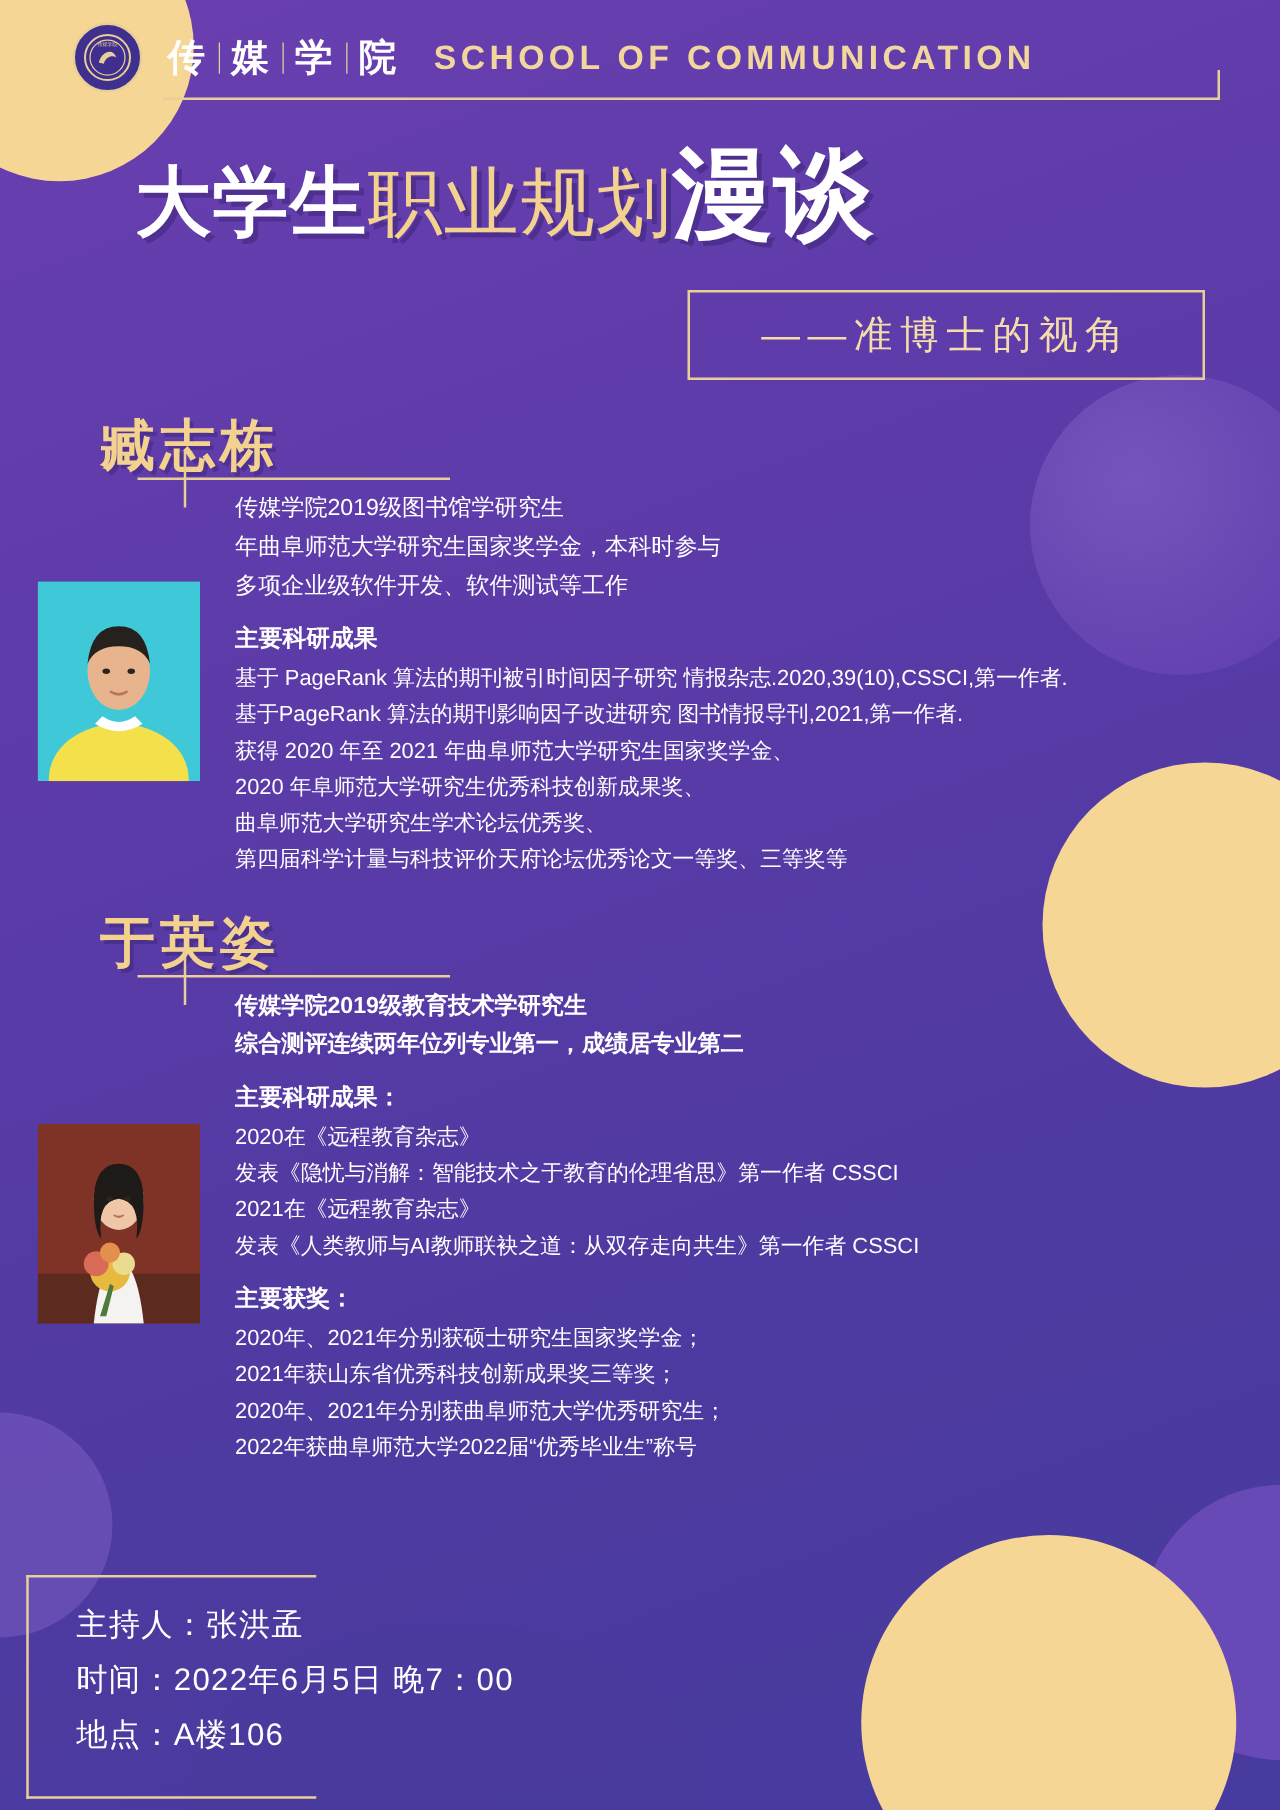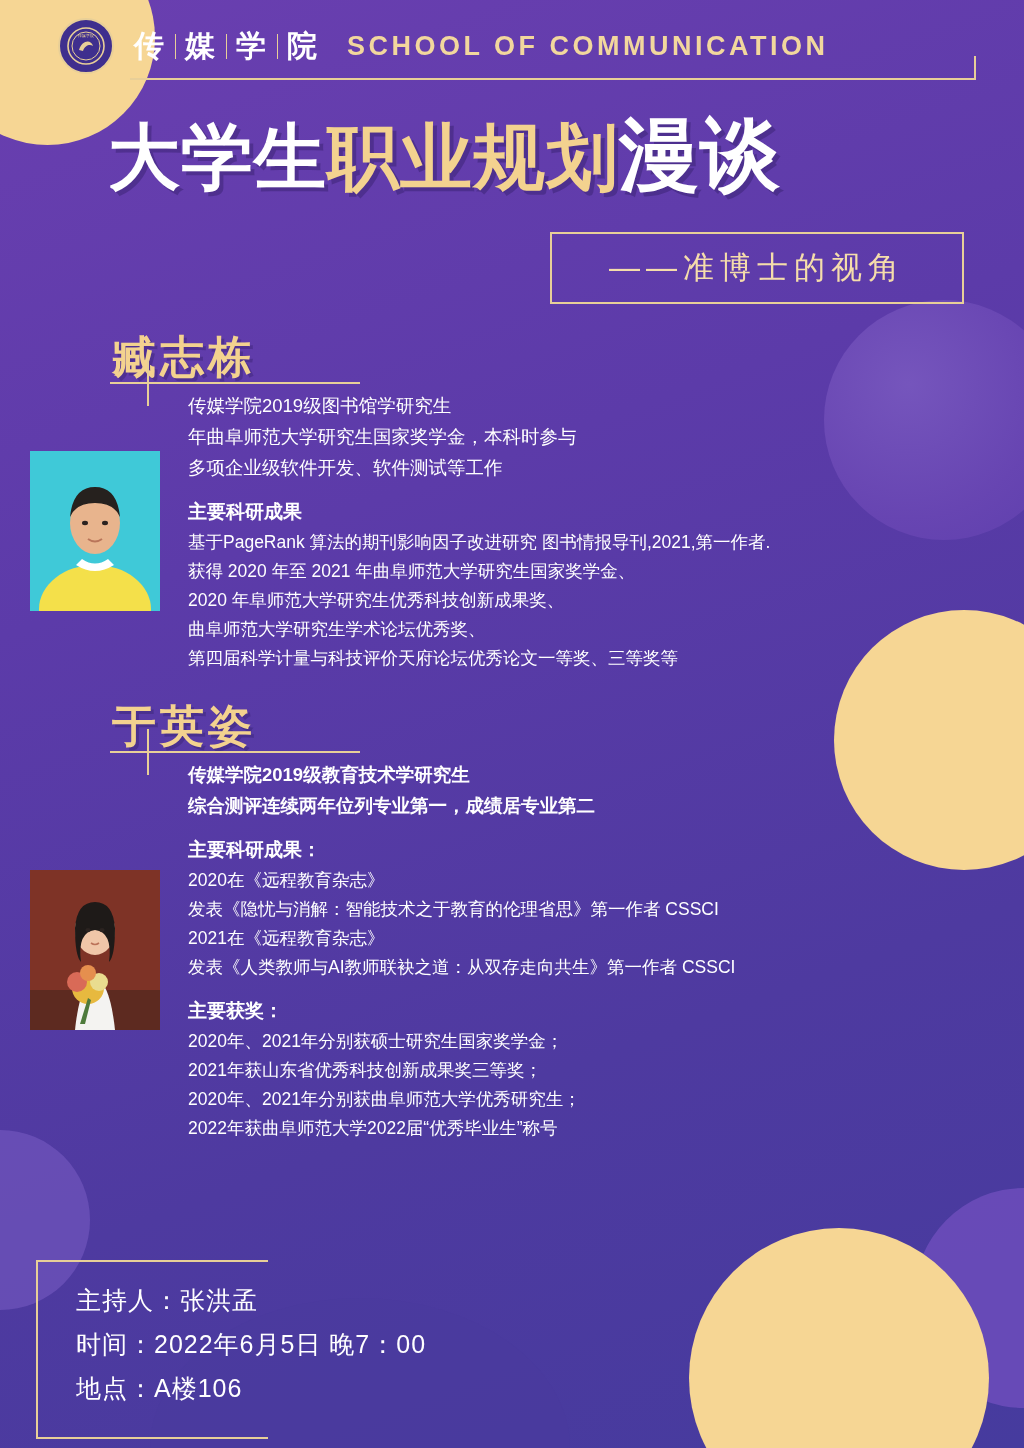--- a/index.html
+++ b/index.html
@@ -132,30 +132,30 @@
   .title-row {
     position: relative;
     z-index: 4;
     margin-top: 10px;
     padding-left: 108px;
     display: flex;
     align-items: baseline;
   }
   .title-white {
     font-family: "DejaVu Sans", sans-serif;
-    font-size: 72px;
+    font-size: 61px;
     font-weight: bold;
     color: #ffffff;
     letter-spacing: 1px;
     text-shadow: 4px 4px 0 rgba(40,22,90,.35);
   }
   .title-gold {
     font-family: "DejaVu Sans", sans-serif;
-    font-size: 72px;
-    font-weight: bold;
+    font-size: 60px;
+    font-weight: normal;
     color: #f3d28f;
     letter-spacing: 1px;
     text-shadow: 4px 4px 0 rgba(40,22,90,.35);
   }
   .title-white2 {
     font-family: "DejaVu Sans", sans-serif;
     font-size: 80px;
     font-weight: bold;
     color: #ffffff;
     letter-spacing: 1px;
@@ -179,21 +179,21 @@
   }
 
   
   .speaker {
     position: relative;
     z-index: 4;
     margin-top: 26px;
   }
   .speaker-name-wrap {
     position: relative;
-    padding-left: 112px;
+    padding-left: 80px;
     height: 58px;
   }
   .speaker-name {
     font-size: 44px;
     font-weight: bold;
     color: #f3d28f;
     letter-spacing: 4px;
     line-height: 54px;
     text-shadow: 3px 3px 0 rgba(40,22,90,.3);
   }
@@ -245,21 +245,21 @@
     font-weight: bold;
     font-size: 19px;
     margin-top: 14px;
     margin-bottom: 2px;
   }
   .bio-line { white-space: nowrap; }
 
   
   .footer {
     position: absolute;
-    left: 36px;
+    left: 21px;
     bottom: 20px;
     z-index: 5;
     padding: 18px 0 18px 40px;
     color: #ffffff;
   }
   .footer-line {
     font-size: 25px;
     line-height: 44px;
     letter-spacing: 1px;
     white-space: nowrap;
@@ -339,20 +339,21 @@
           <ellipse cx="75" cy="72" rx="3" ry="2.2" fill="#2b2320"></ellipse>
           <path d="M58 88 q7 5 14 0" stroke="#b9755a" stroke-width="2" fill="none"></path>
           <path d="M52 108 q13 9 26 0 l6 6 q-19 12 -38 0 z" fill="#ffffff"></path>
         </svg>
       </div>
       <div class="bio">
         <div class="lead bio-line">传媒学院2019级图书馆学研究生</div>
         <div class="lead bio-line">年曲阜师范大学研究生国家奖学金，本科时参与</div>
         <div class="lead bio-line">多项企业级软件开发、软件测试等工作</div>
         <div class="bio-head">主要科研成果</div>
+        <div class="bio-line">基于 PageRank 算法的期刊被引时间因子研究 情报杂志.2020,39(10),CSSCI,第一作者.</div>
         <div class="bio-line">基于PageRank 算法的期刊影响因子改进研究 图书情报导刊,2021,第一作者.</div>
         <div class="bio-line">获得 2020 年至 2021 年曲阜师范大学研究生国家奖学金、</div>
         <div class="bio-line">2020 年阜师范大学研究生优秀科技创新成果奖、</div>
         <div class="bio-line">曲阜师范大学研究生学术论坛优秀奖、</div>
         <div class="bio-line">第四届科学计量与科技评价天府论坛优秀论文一等奖、三等奖等</div>
       </div>
     </div>
   </div>
 
   <div class="speaker">

